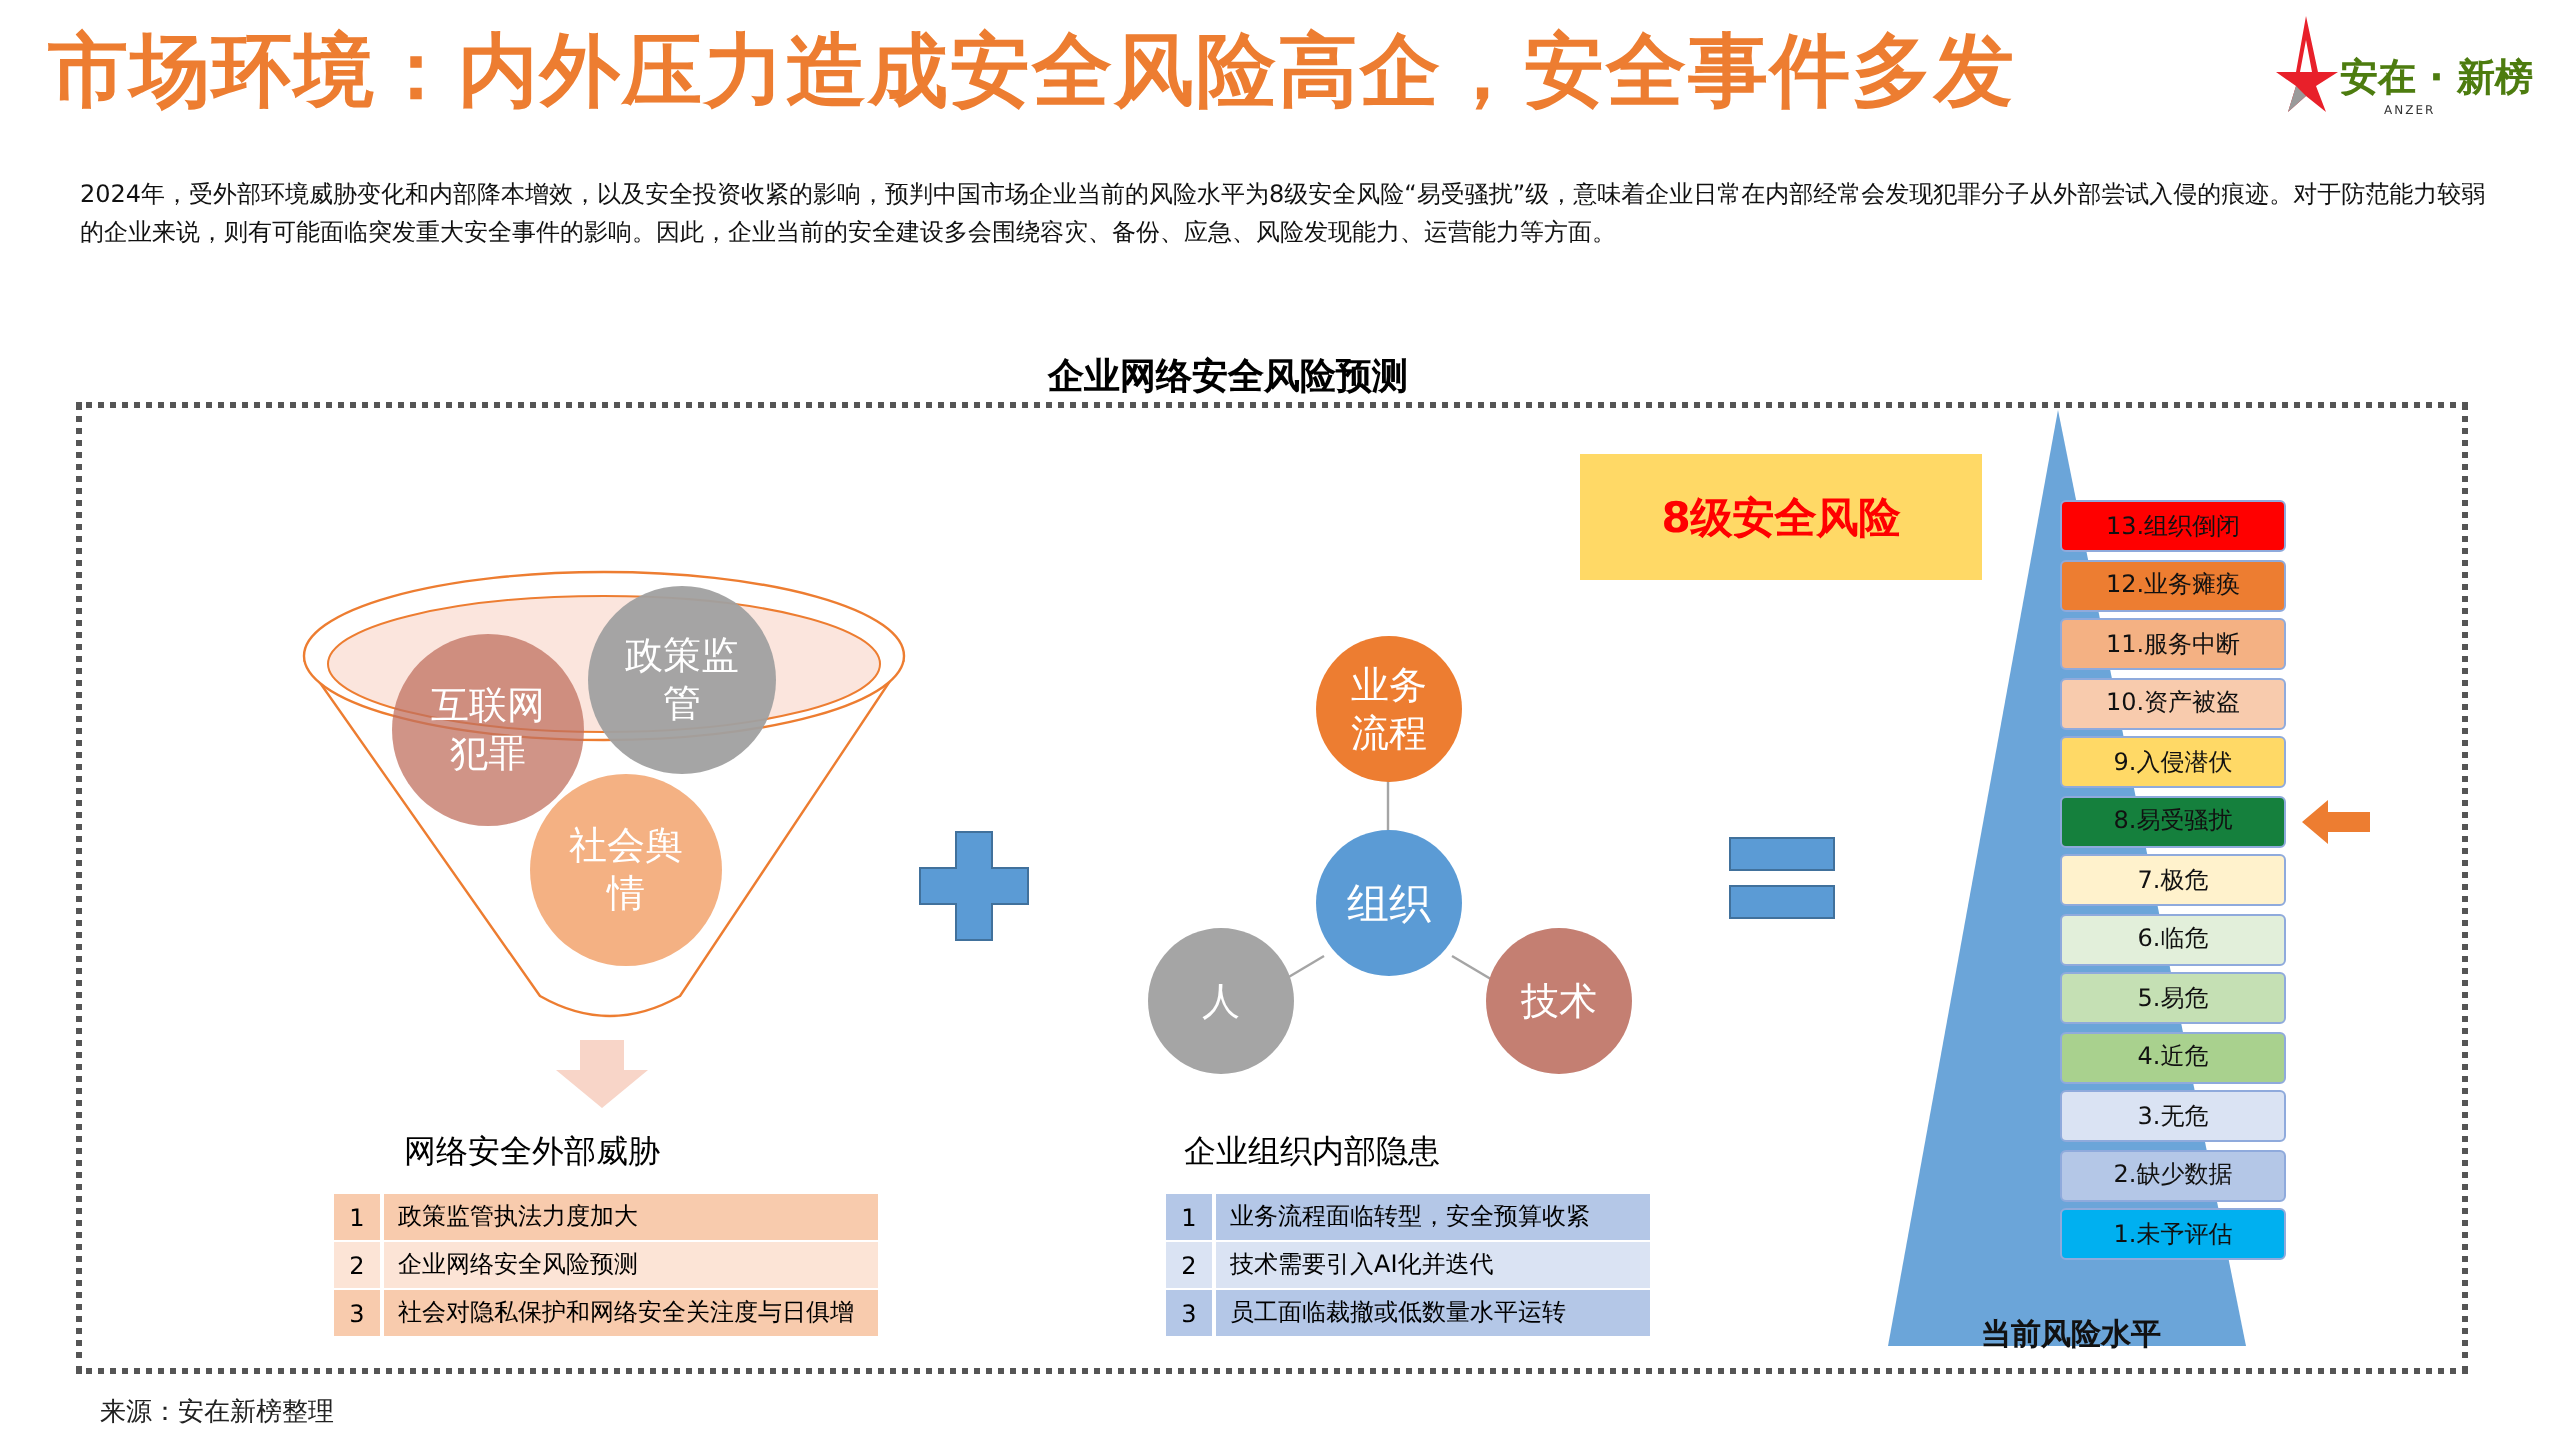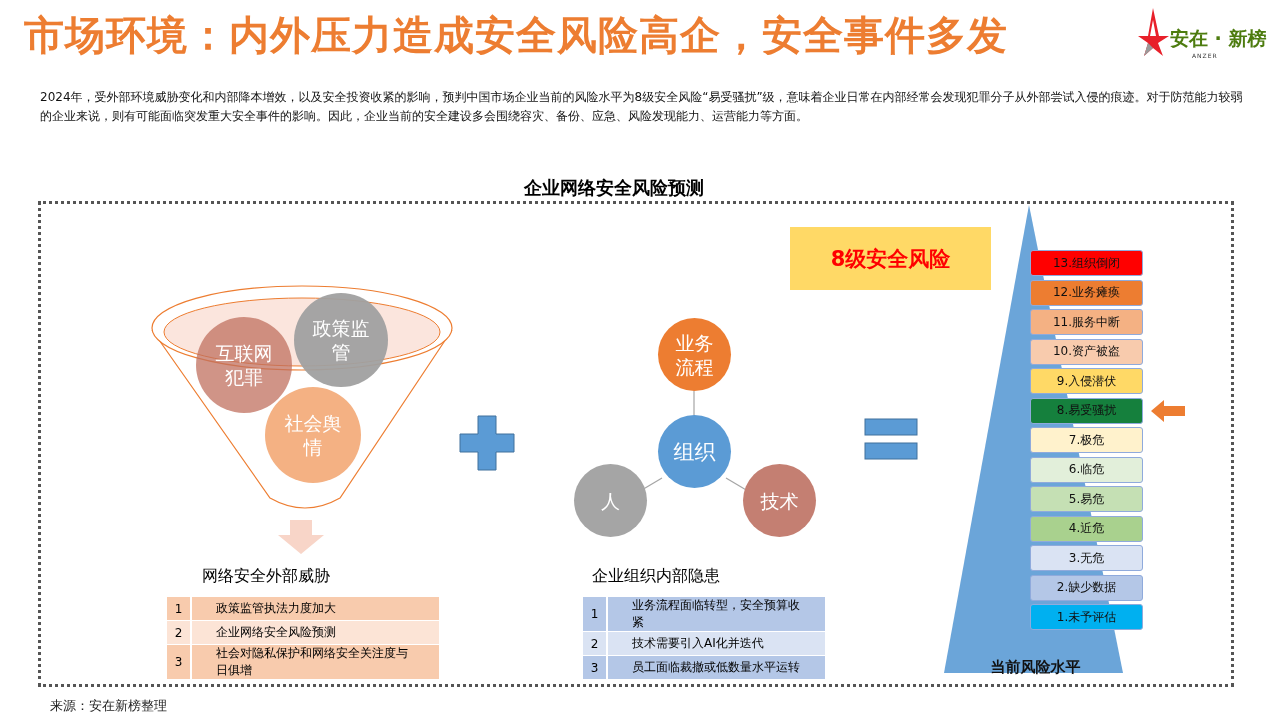--- a/index.html
+++ b/index.html
@@ -12,21 +12,21 @@
   .logo-sub { position: absolute; left: 56px; top: 46px; font-size: 6px; color: #333; letter-spacing: 1px; }
   .intro { left: 40px; top: 88px; width: 1205px; font-size: 12px; line-height: 19px; color: #111; }
   .frame-title { left: 0; width: 1228px; top: 176px; text-align: center; font-size: 18px; font-weight: bold; }
   .frame { left: 38px; top: 201px; width: 1196px; height: 486px; border: 3px dotted #555; }
   .source { left: 50px; top: 697px; font-size: 13px; color: #222; }
 
   .circle { position: absolute; border-radius: 50%; display: flex; align-items: center; justify-content: center;
             text-align: center; color: #fff; font-size: 19px; line-height: 24px; }
   .heading { font-size: 16px; white-space: nowrap; }
   table.list { position: absolute; border-collapse: separate; border-spacing: 0 1px; font-size: 12px; }
-  table.list td { height: 23px; padding: 0 24px; }
+  table.list td { height: 23px; padding: 0 7px; }
   table.list td.num { width: 25px; text-align: center; border-right: 2px solid #fff; padding: 0; }
 
   .ext-tbl td { }
   .ext-tbl tr:nth-child(odd) td { background: #F8CBAD; }
   .ext-tbl tr:nth-child(even) td { background: #FCE4D6; }
   .int-tbl tr:nth-child(odd) td { background: #B4C7E7; }
   .int-tbl tr:nth-child(even) td { background: #DAE3F3; }
 
   .risk8 { left: 790px; top: 227px; width: 201px; height: 63px; background: #FFD966; display: flex; align-items: center; justify-content: center;
            font-size: 21px; color: #FF0000; font-weight: bold; }

